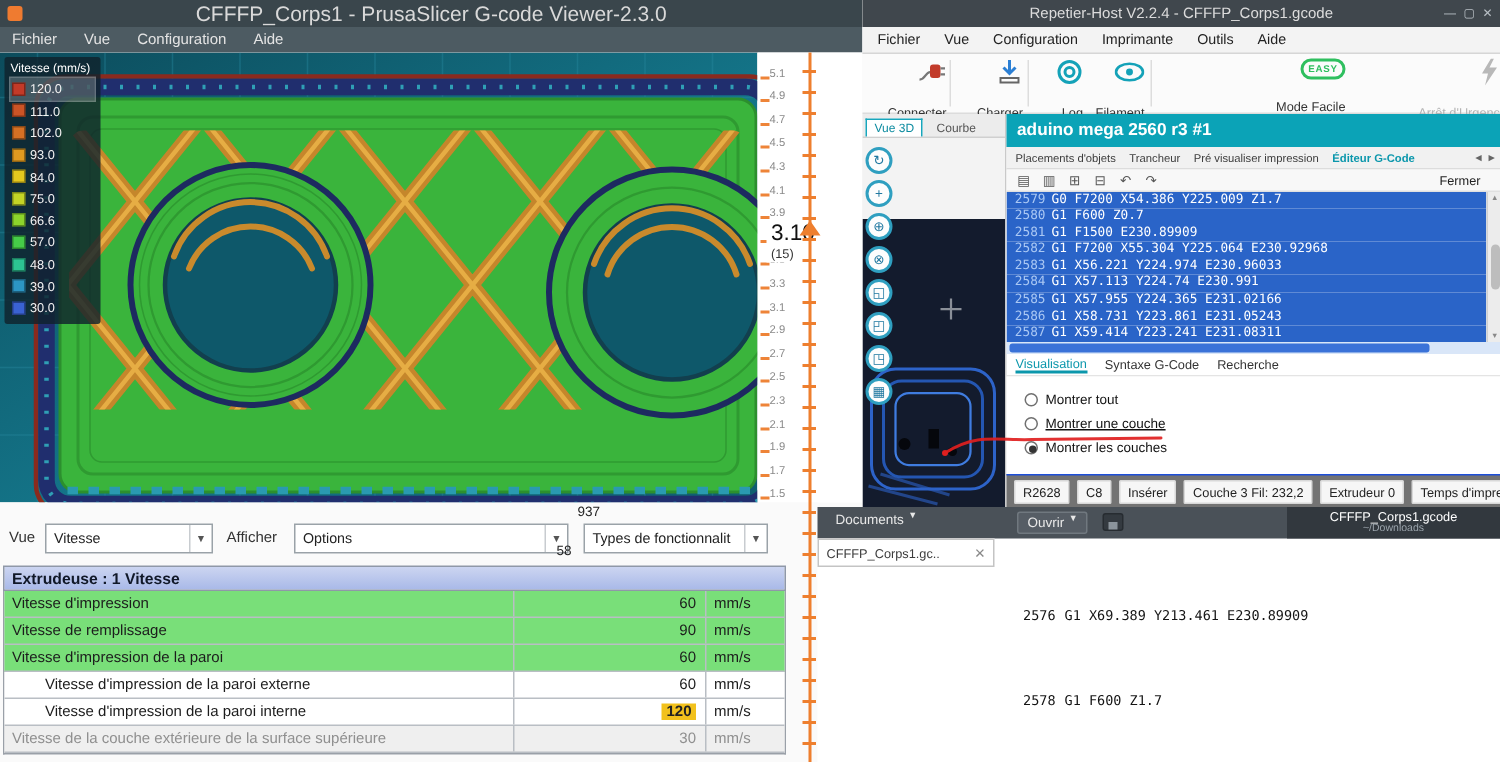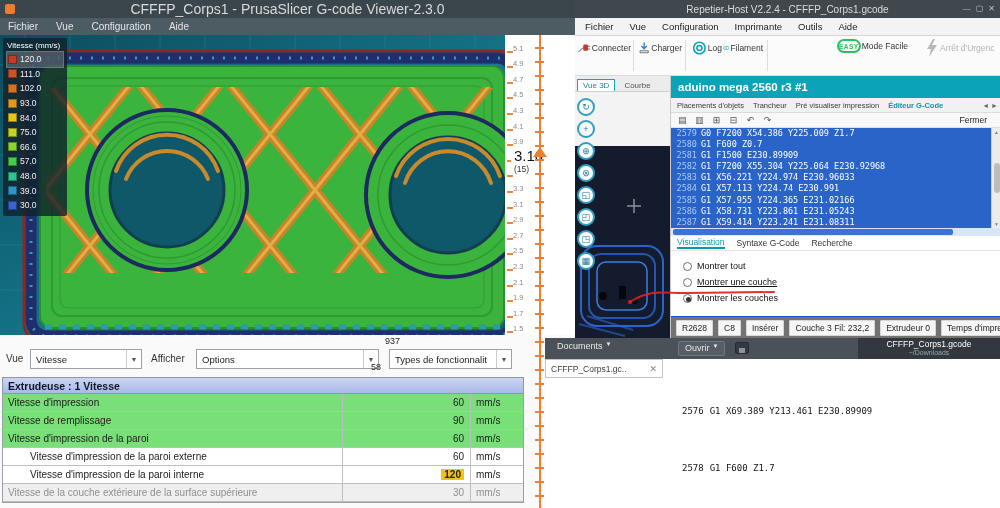--- a/index.html
+++ b/index.html
@@ -44,21 +44,21 @@
 .tc.val{width:128px;border-right:1px solid #b9bec4;justify-content:flex-end;padding-right:6px}
 .tc.unit{width:52px;padding-left:5px}
 .tc.val span.s-hl{background:#f2c11c;padding:0 3px;font-weight:bold;color:#222}
 
 
 #rh{left:575px;top:0;width:425px;height:338px;background:#fff;z-index:10}
 .rh-title{position:absolute;left:0;top:0;width:425px;height:18px;background:#40474d;color:#dcdcdc;font-size:10px;display:flex;align-items:center;justify-content:center}
 .win-btns{position:absolute;right:5px;top:4px;display:flex;gap:5px;color:#b9c0c6;font-size:8px}
 .rh-menu{position:absolute;left:0;top:18px;width:425px;height:18px;background:#f3f3f3;border-bottom:1px solid #d6d6d6;display:flex;gap:16px;padding-left:10px;align-items:center;font-size:9.5px;color:#222}
 .rh-toolbar{position:absolute;left:0;top:36px;width:425px;height:40px;background:#fbfbfb;border-bottom:1px solid #dcdcdc}
-.tb-item{position:absolute;top:3px;display:flex;align-items:center;gap:1px}
+.tb-item{position:absolute;top:3px;display:flex;flex-direction:column;align-items:flex-end;gap:13px}
 .tb-item span{font-size:8.5px;color:#333;white-space:nowrap}
 .tb-item.disabled span{color:#b3b3b3}
 .tb-sep{position:absolute;top:4px;width:1px;height:31px;background:#ddd}
 .easy-pill{width:30px;height:14px;border:2px solid #2fbf5f;border-radius:8px;color:#2fbf5f;font-size:6.5px;font-weight:bold;display:flex;align-items:center;justify-content:center;letter-spacing:.5px}
 .rh-left{position:absolute;left:0;top:76px;width:95px;height:262px;background:#f2f2f2;overflow:hidden}
 .vtabs{height:16px;border-bottom:1px solid #d0d0d0;display:flex;align-items:flex-end;gap:4px;padding-left:2px;background:#ececec}
 .vtab{font-size:8px;padding:1px 5px}
 .vtab.sel{background:#fff;border:1px solid #18a6bc;border-bottom:none;color:#0e8ca0}
 .vtab.idle{color:#555}
 .canvas3d{position:absolute;left:0;top:16px;right:0;bottom:0;background:#f3f3f3}

